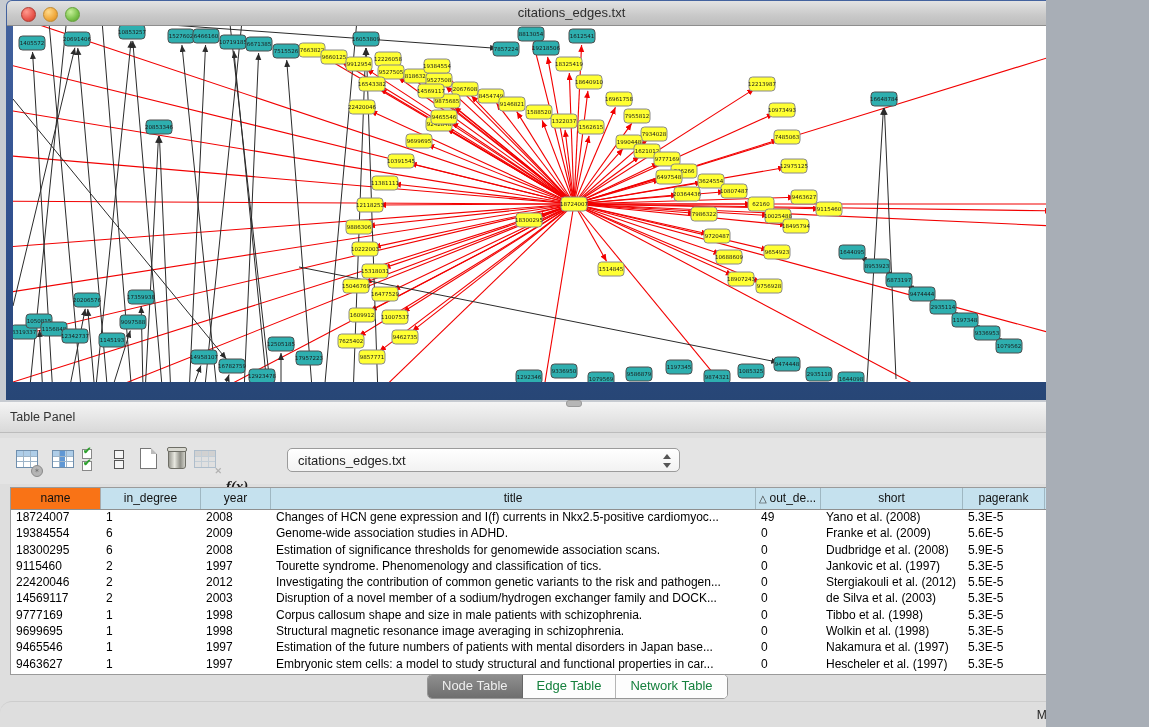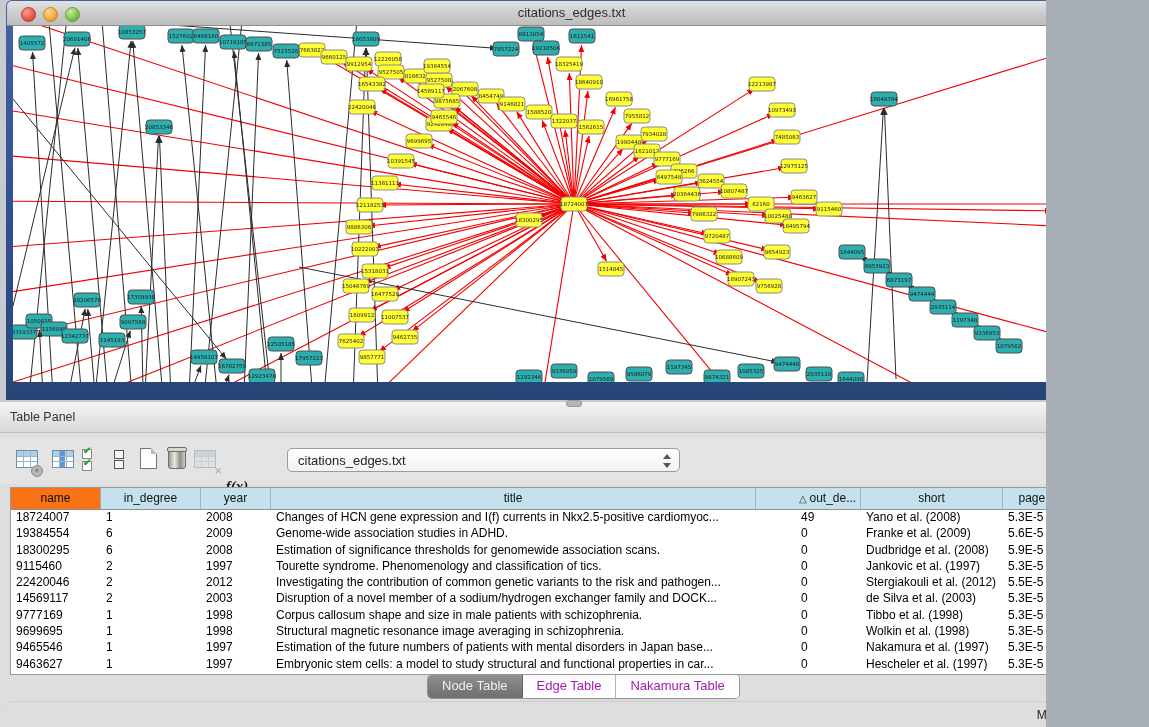--- a/index.html
+++ b/index.html
@@ -57,26 +57,26 @@
   
   #data-table{left:10px;top:85px;width:1080px;height:186px;background:#fff;border:1px solid #9a9a9a;font-size:12px;color:#000;}
   #thead{position:absolute;left:0;top:0;width:100%;height:21px;display:flex;background:#c5e1ee;border-bottom:1px solid #8f8f8f;}
   #thead .hc{box-sizing:border-box;border-right:1px solid #9fb7c2;text-align:center;line-height:20px;font-size:12px;color:#111;overflow:hidden;white-space:nowrap;}
   #thead .hc.first{background:#f97316;border-right:1px solid #a9a9a9;}
   #thead .hc.sorted{text-align:left;padding-left:3px;}
   .tri{font-size:10px;color:#333;}
   #tbody{position:absolute;left:0;top:21px;width:100%;}
   .trow{display:flex;height:16.3px;line-height:16.3px;white-space:nowrap;}
   .trow .tc{box-sizing:border-box;padding-left:5px;overflow:hidden;}
-  .c0{width:90px;} .c1{width:100px;} .c2{width:70px;} .c3{width:485px;} .c4{width:65px;margin-left:40px;} .c5{width:142px;} .c6{width:82px;}
+  .c0{width:90px;} .c1{width:100px;} .c2{width:70px;} .c3{width:485px;} .c4{width:65px;} .c5{width:142px;} .c6{width:82px;}
   #vscroll{position:absolute;right:0px;top:21px;width:15px;height:163px;background:#f4f4f4;border-left:1px solid #c9c9c9;}
   #vthumb{position:absolute;left:2px;top:2px;width:10px;height:42px;border-radius:5px;background:linear-gradient(90deg,#c2c2c2,#9f9f9f);}
   
   #tabs{left:427px;top:272px;height:23px;display:flex;border:1px solid #969696;border-radius:5px;overflow:hidden;background:#fff;}
-  .tab{height:23px;line-height:22px;font-size:13px;color:#a21caf;padding:0 14px;background:#fdfdfd;border-right:1px solid #b5b5b5;}
+  .tab{height:23px;line-height:22px;font-size:13px;color:#15803d;padding:0 14px;background:#fdfdfd;border-right:1px solid #b5b5b5;}
   .tab.active{background:linear-gradient(180deg,#8f8f8f,#6e6e6e);color:#efefef;border-right:1px solid #666;}
   .tab:last-child{border-right:none;}
   
   #statusbar{left:0;top:299px;width:1149px;height:26px;border-top:1px solid #cdcdcd;border-radius:12px;}
   #mem-label{right:45px;top:6px;font-size:12px;color:#222;}
   #mem-dot{right:22px;top:4px;width:14px;height:14px;border-radius:50%;background:radial-gradient(circle at 35% 30%,#a8ef82,#5fd040 60%,#3e9a28);border:1px solid #57a53b;}
 </style>
 </head>
 <body>
 
@@ -918,21 +918,21 @@
           </div>
         </div>
       <div id="vscroll">
           <div id="vthumb"></div>
         </div>
     </div>
 
     <div class="abs" id="tabs">
         <div class="tab active">Node Table</div>
         <div class="tab">Edge Table</div>
-        <div class="tab">Nakamura Table</div>
+        <div class="tab">Network Table</div>
       </div>
 
     <div class="abs" id="statusbar">
       <span class="abs" id="mem-label">Memory: OK</span>
       <span class="abs" id="mem-dot"></span>
     </div>
   </div>
 </div>
 
 </body></html>

